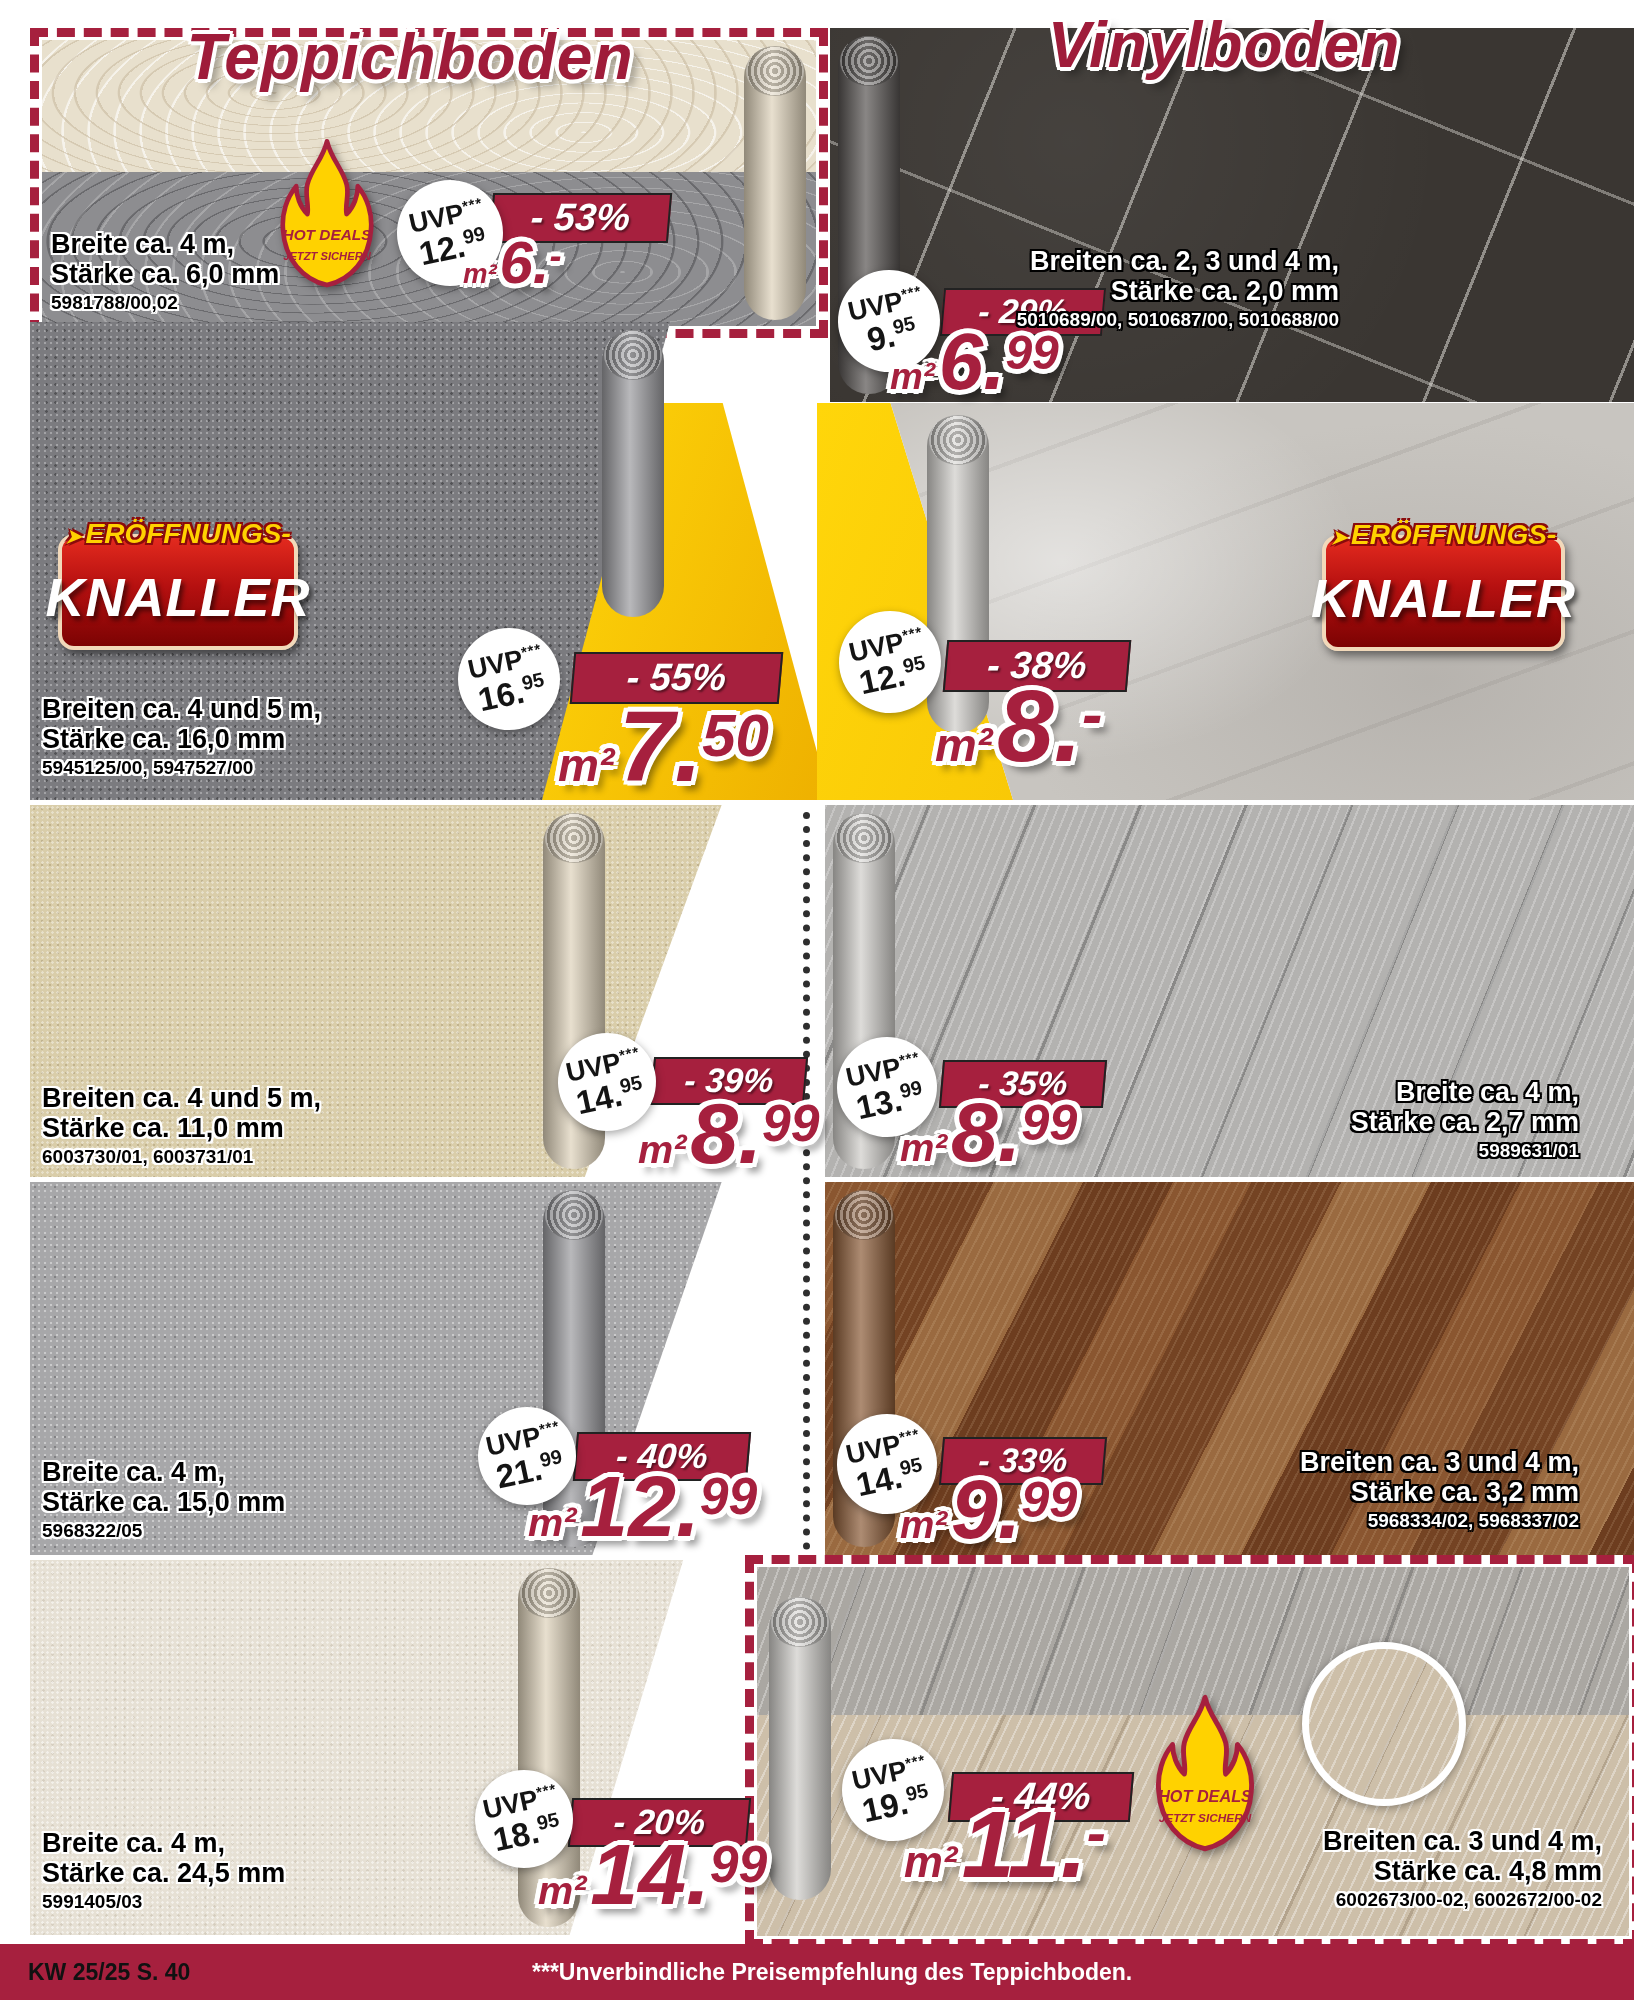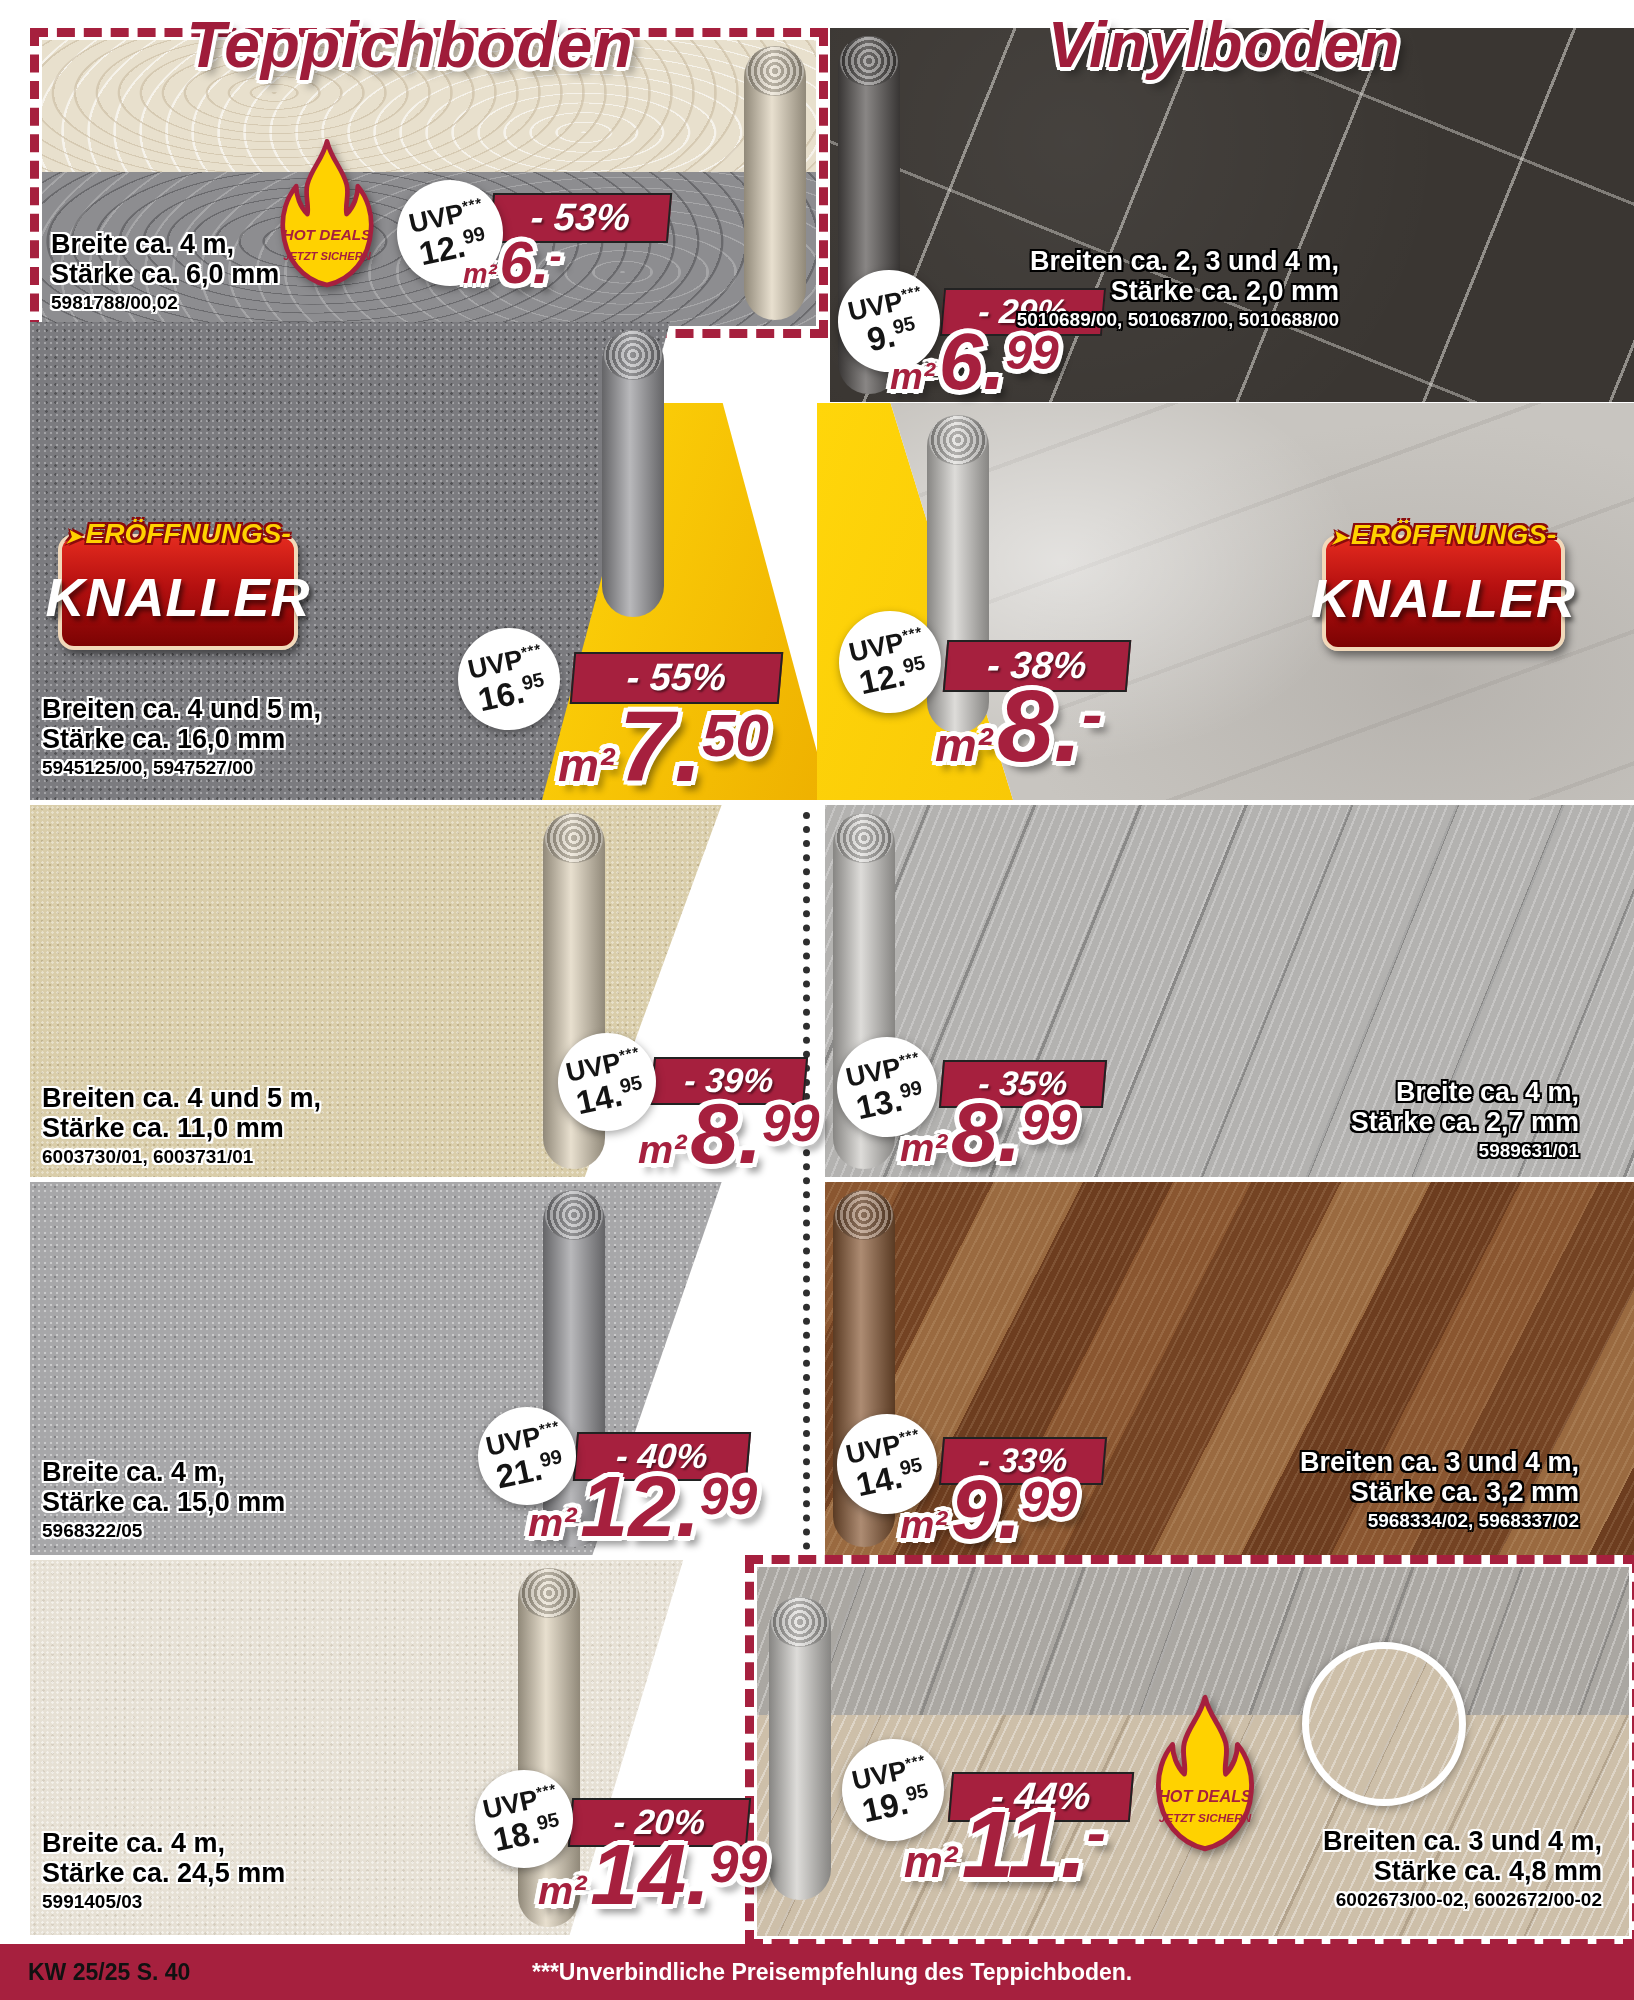--- a/index.html
+++ b/index.html
@@ -105,21 +105,21 @@
   
   .footer{position:absolute;left:0;top:1944px;width:1634px;height:56px;background:#a6203e;z-index:6}
   .footer .kw{position:absolute;left:28px;top:15px;font-weight:bold;font-size:23px;color:#111}
   .footer .note{position:absolute;left:532px;top:15px;font-weight:bold;font-size:23px;color:#fff}
 </style>
 </head>
 <body>
 
 <div class="page">
 
-  <div class="sec-title" style="left:25px;top:8px;width:770px">Teppichboden</div>
+  <div class="sec-title" style="left:25px;top:20px;width:770px">Teppichboden</div>
   <div class="sec-title" style="left:834px;top:8px;width:780px">Vinylboden</div>
 
   <div class="wedge" style="left:540px;top:403px;width:290px;height:397px;clip-path:polygon(32% 0,63% 0,100% 100%,0 100%);z-index:1"></div>
   <div class="vdots"></div>
 
   <div class="tile hotbox" style="left:30px;top:28px;width:780px;height:292px">
     <div class="inner">
       <div class="photo tex-l1-top" style="height:46%"></div>
       <div class="photo tex-l1-bot" style="top:46%"></div>
       <div class="roll roll-beige" style="right:10px;top:6px;bottom:6px"></div>

